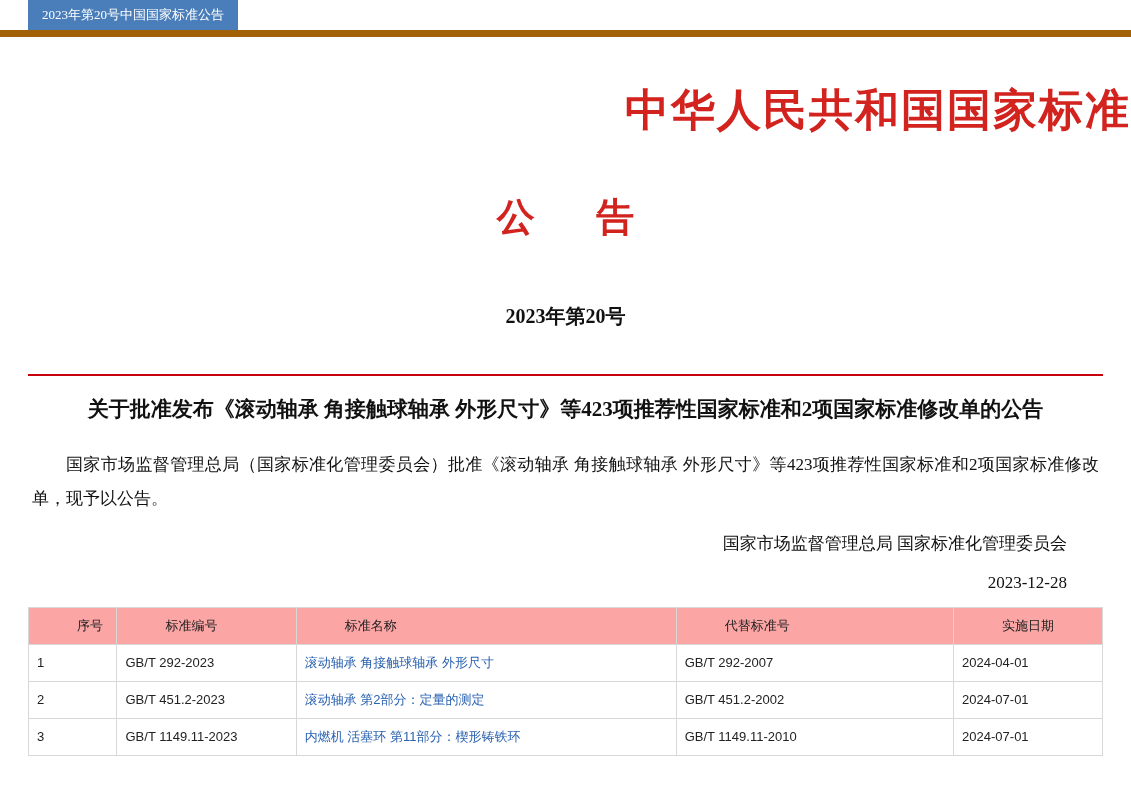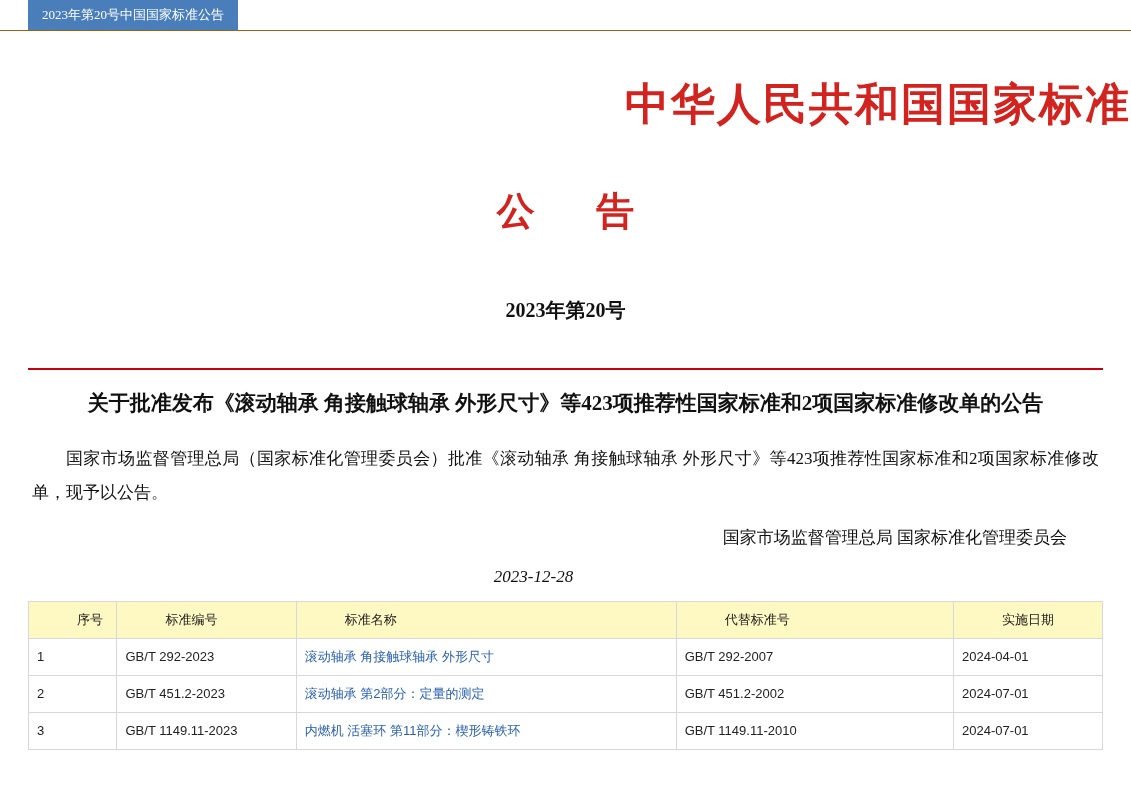--- a/index.html
+++ b/index.html
@@ -15,21 +15,21 @@
   .page {
     position: relative;
     width: 1131px;
     height: 798px;
     background: #fff;
   }
   
   .tabbar {
     position: relative;
     height: 30px;
-    border-bottom: 1px solid #a16207;
+    border-bottom: 7px solid #a16207;
     background: #fff;
   }
   .tab {
     position: absolute;
     left: 28px;
     top: 0;
     height: 30px;
     line-height: 30px;
     padding: 0 14px;
     font-size: 13px;
@@ -101,44 +101,43 @@
     text-align: justify;
   }
   .signature {
     margin: 16px 64px 0 0;
     text-align: right;
     font-size: 17px;
     color: #111;
   }
   .sign-date {
     margin: 18px 64px 0 0;
-    text-align: center;
+    text-align: right;
     font-size: 17px;
     color: #111;
-    font-style: italic;
   }
   
   .tbl-wrap {
     margin: 14px 28px 0 28px;
   }
   table.std {
     width: 1075px;
     border-collapse: collapse;
     font-size: 13px;
     font-family: "Liberation Sans", sans-serif;
   }
   table.std th, table.std td {
     border: 1px solid #d8d8d8;
     padding: 9px 8px;
     text-align: left;
     vertical-align: middle;
     white-space: nowrap;
   }
   table.std thead th {
-    background: #fef9c3;
+    background: #fca5a5;
     font-weight: normal;
     color: #222;
     padding-left: 48px;
   }
   table.std tbody td { color: #222; }
   .col-seq   { width: 34px; text-align: left; }
   .col-code  { width: 145px; }
   .col-name  { width: 390px; }
   .col-repl  { width: 288px; }
   .col-date  { width: 110px; }

